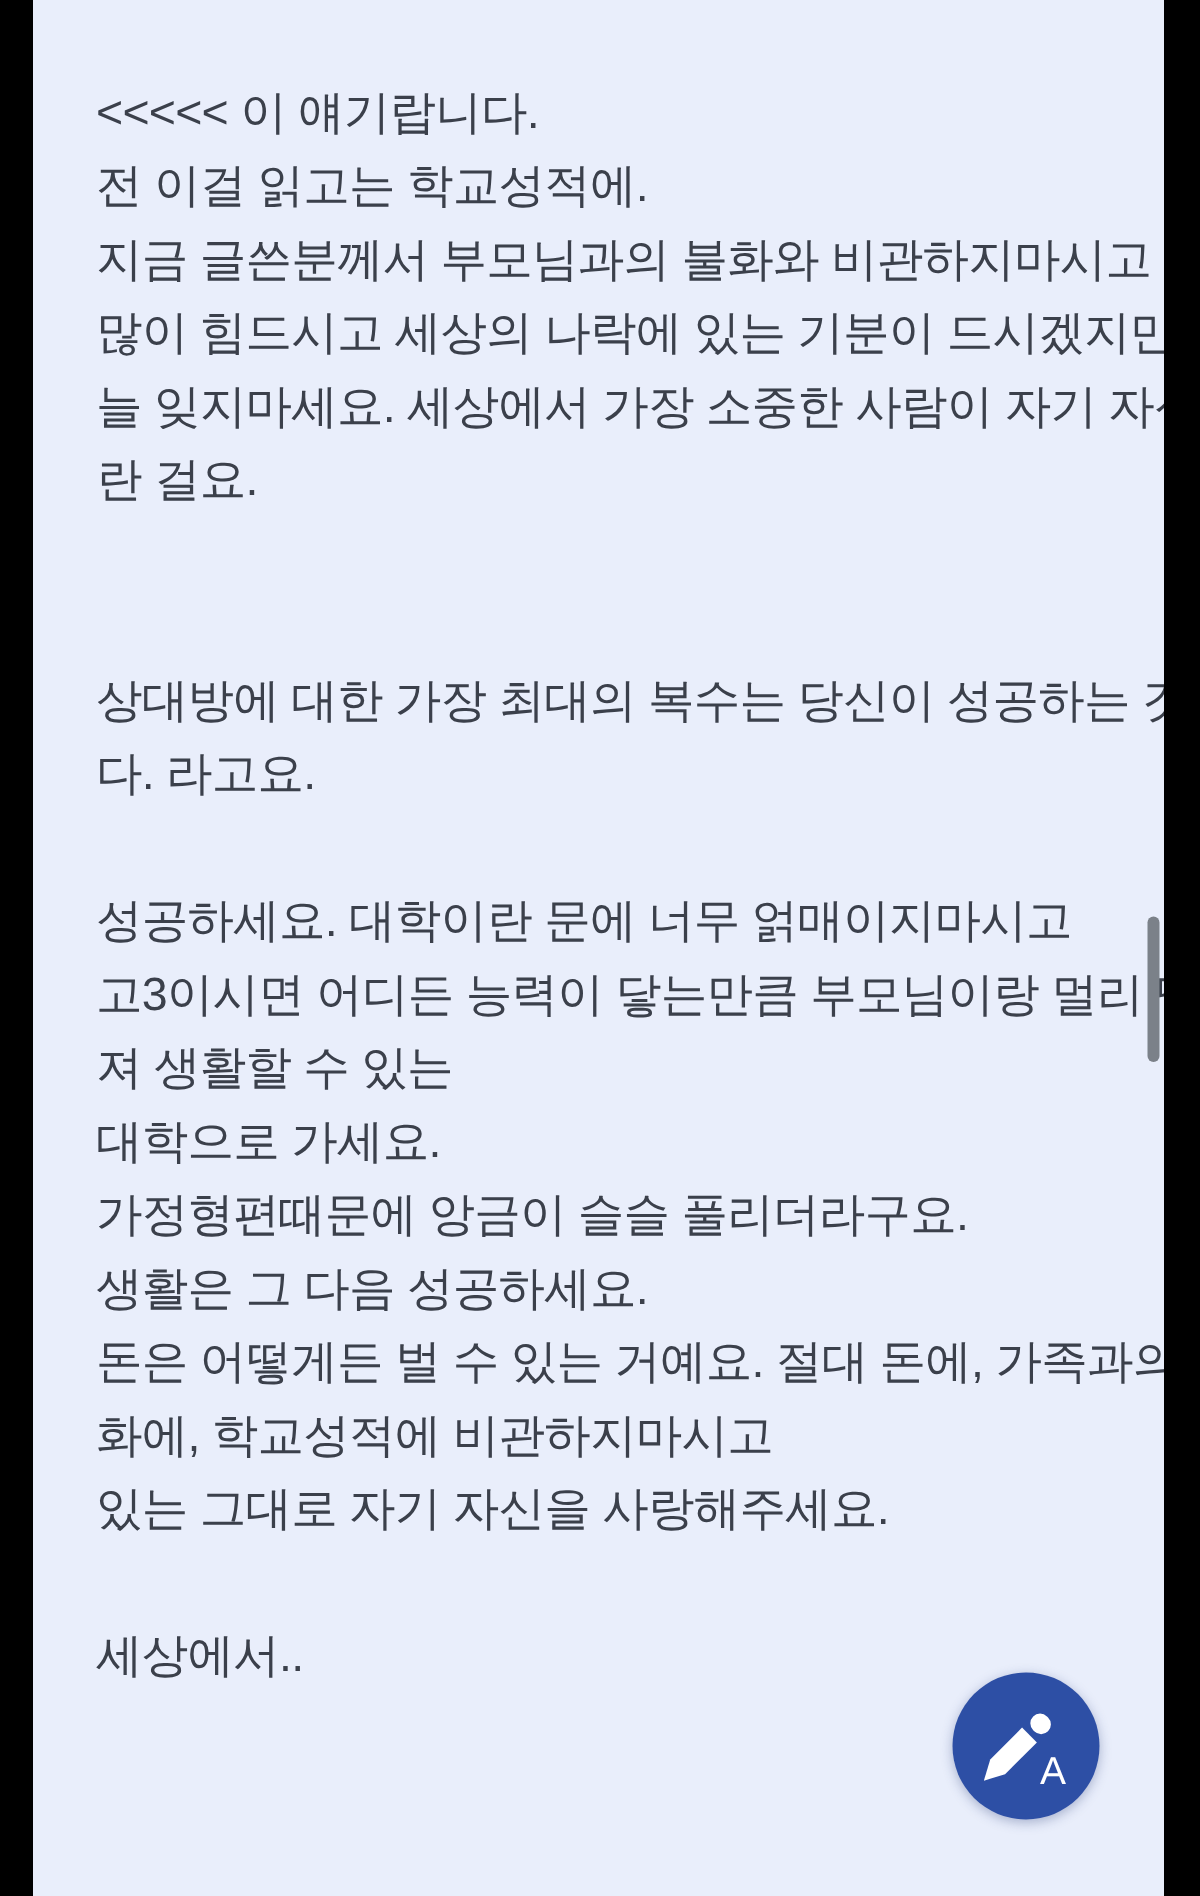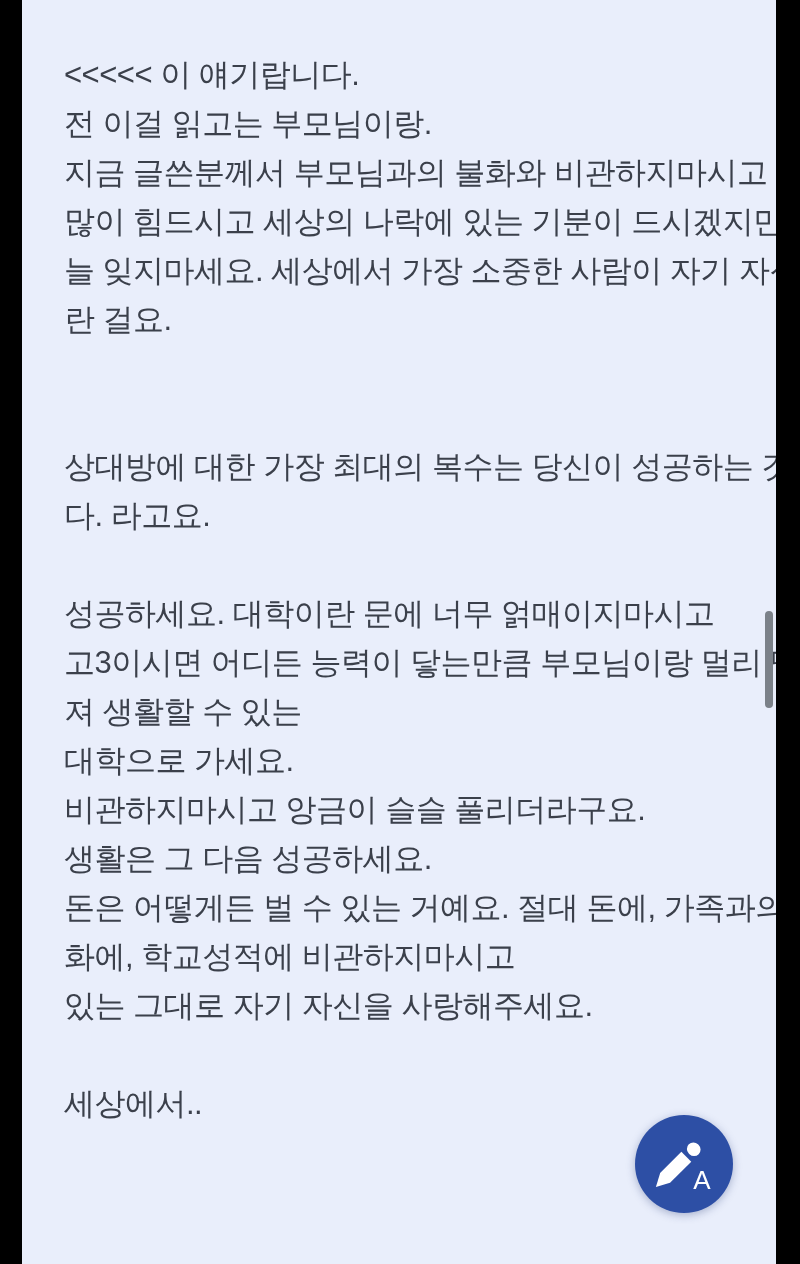--- a/index.html
+++ b/index.html
@@ -80,35 +80,35 @@
 </style>
 </head>
 <body>
 
 <div class="frame-edge left"></div>
 <div class="frame-edge right"></div>
 
 <div class="screen">
   <div class="post-content">
     <div class="line">&lt;&lt;&lt;&lt;&lt; 이 얘기랍니다.</div>
-    <div class="line">전 이걸 읽고는 부모님이랑.</div>
+    <div class="line">전 이걸 읽고는 학교성적에.</div>
     <div class="line">지금 글쓴분께서 부모님과의 불화와 비관하지마시고</div>
     <div class="line">많이 힘드시고 세상의 나락에 있는 기분이 드시겠지만</div>
     <div class="line">늘 잊지마세요. 세상에서 가장 소중한 사람이 자기 자신이</div>
     <div class="line">란 걸요.</div>
     <div class="line"></div>
     <div class="line"></div>
     <div class="line">상대방에 대한 가장 최대의 복수는 당신이 성공하는 것이</div>
     <div class="line">다. 라고요.</div>
     <div class="line"></div>
     <div class="line">성공하세요. 대학이란 문에 너무 얽매이지마시고</div>
     <div class="line">고3이시면 어디든 능력이 닿는만큼 부모님이랑 멀리 떨어</div>
     <div class="line">져 생활할 수 있는</div>
     <div class="line">대학으로 가세요.</div>
-    <div class="line">비관하지마시고 앙금이 슬슬 풀리더라구요.</div>
+    <div class="line">가정형편때문에 앙금이 슬슬 풀리더라구요.</div>
     <div class="line">생활은 그 다음 성공하세요.</div>
     <div class="line">돈은 어떻게든 벌 수 있는 거예요. 절대 돈에, 가족과의 불</div>
     <div class="line">화에, 학교성적에 비관하지마시고</div>
     <div class="line">있는 그대로 자기 자신을 사랑해주세요.</div>
     <div class="line"></div>
     <div class="line">세상에서..</div>
   </div>
 
   <div class="scrollbar-thumb"></div>
 

